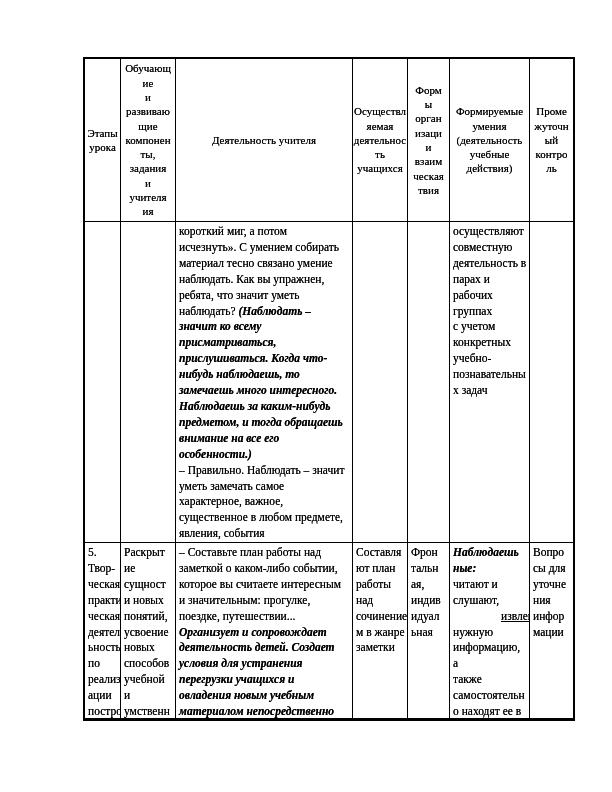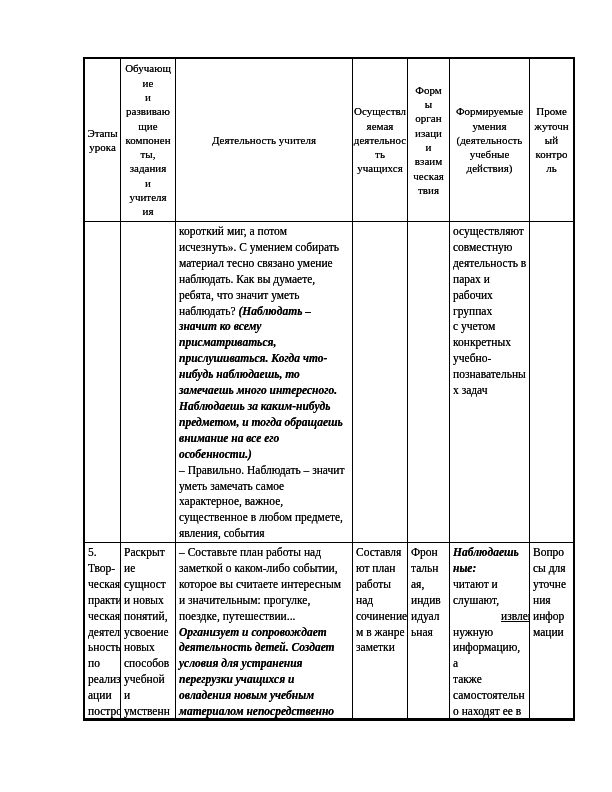--- a/index.html
+++ b/index.html
@@ -96,21 +96,21 @@
 жуточн
 ый
 контро
 ль</div>
 
     <div class="cell body"></div>
     <div class="cell body"></div>
     <div class="cell body"><span class="run-normal">короткий миг, а потом
 исчезнуть». С умением собирать
 материал тесно связано умение
-наблюдать. Как вы думаете,
+наблюдать. Как вы упражнен,
 ребята, что значит уметь
 наблюдать? </span><span class="run-bolditalic">(Наблюдать –
 значит ко всему
 присматриваться,
 прислушиваться. Когда что-
 нибудь наблюдаешь, то
 замечаешь много интересного.
 Наблюдаешь за каким-нибудь
 предметом, и тогда обращаешь
 внимание на все его

